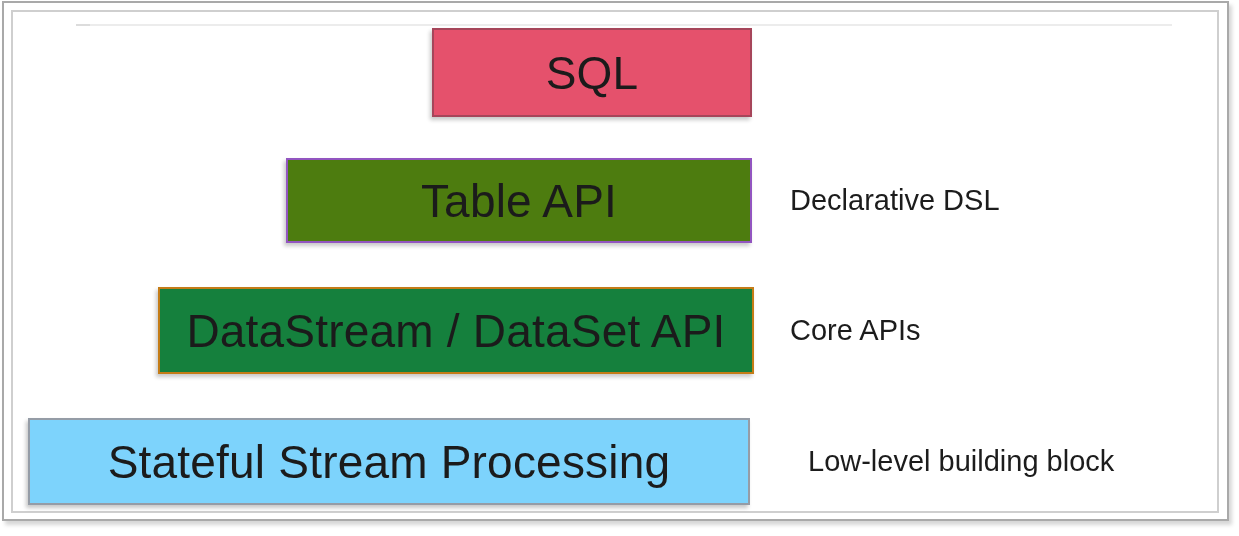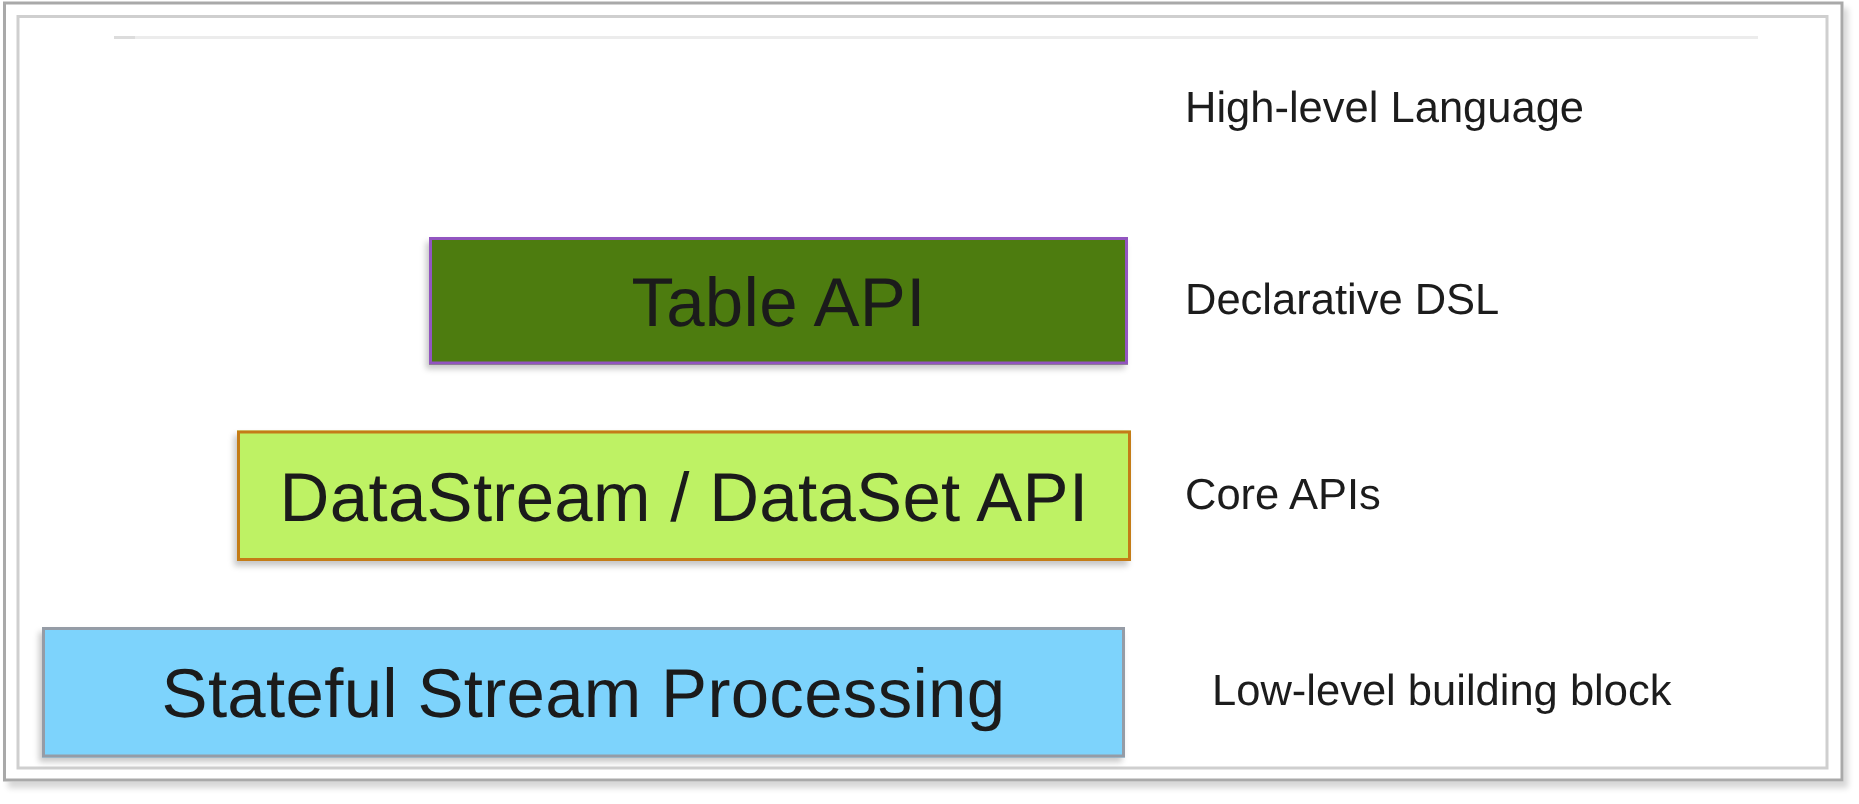--- a/index.html
+++ b/index.html
@@ -85,32 +85,32 @@
 </style>
 </head>
 <body>
 
 <div class="stage">
   <div class="outer-frame"></div>
   <div class="inner-card"></div>
   <div class="faint-rule"></div>
   <div class="faint-rule-cap"></div>
 
-  <div class="annotation ann-0">
-    <span>High-level Language</span>
+  <div class="layer-box layer-0" style="background: rgb(229, 81, 108); border-color: rgb(166, 69, 90);">
+    <span class="layer-label">SQL</span>
   </div>
 
   <div class="layer-box layer-1" style="background: #4d7c0f; border-color: rgb(146, 85, 192);">
     <span class="layer-label">Table API</span>
   </div>
   <div class="annotation ann-1">
     <span>Declarative DSL</span>
   </div>
 
-  <div class="layer-box layer-2" style="background: #bef264; border-color: rgb(196, 124, 23);">
+  <div class="layer-box layer-2" style="background: #15803d; border-color: rgb(196, 124, 23);">
     <span class="layer-label">DataStream / DataSet API</span>
   </div>
   <div class="annotation ann-2">
     <span>Core APIs</span>
   </div>
 
   <div class="layer-box layer-3" style="background: #7dd3fc; border-color: rgb(149, 156, 166);">
     <span class="layer-label">Stateful Stream Processing</span>
   </div>
   <div class="annotation ann-3">

